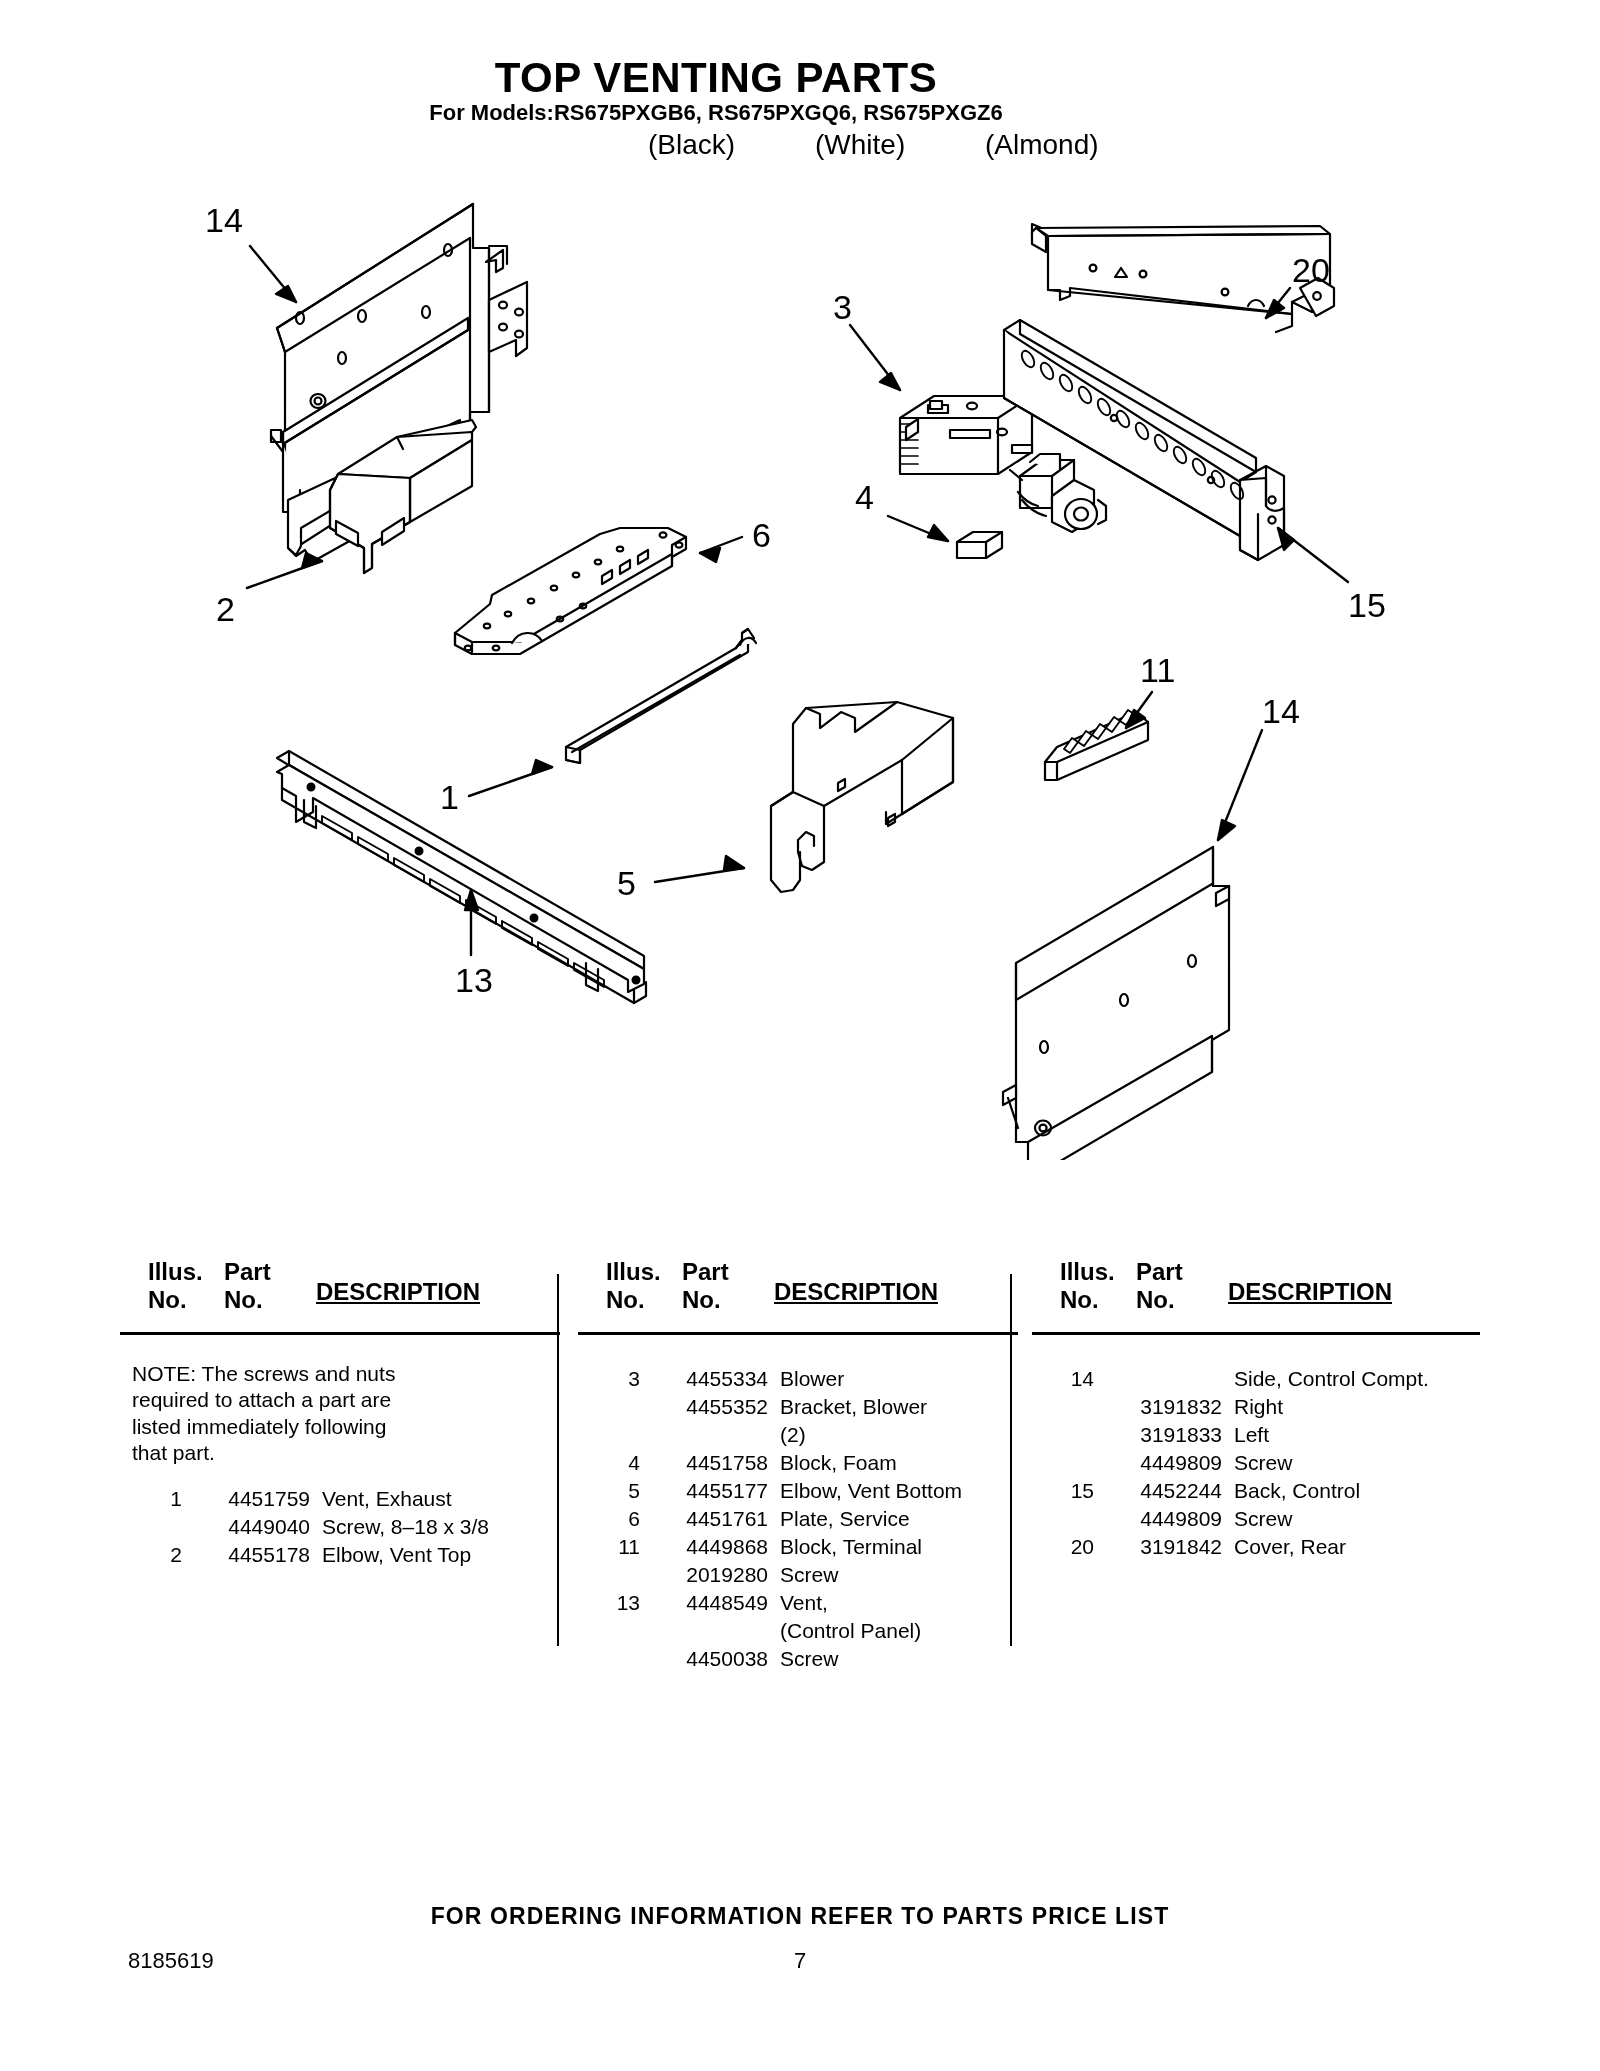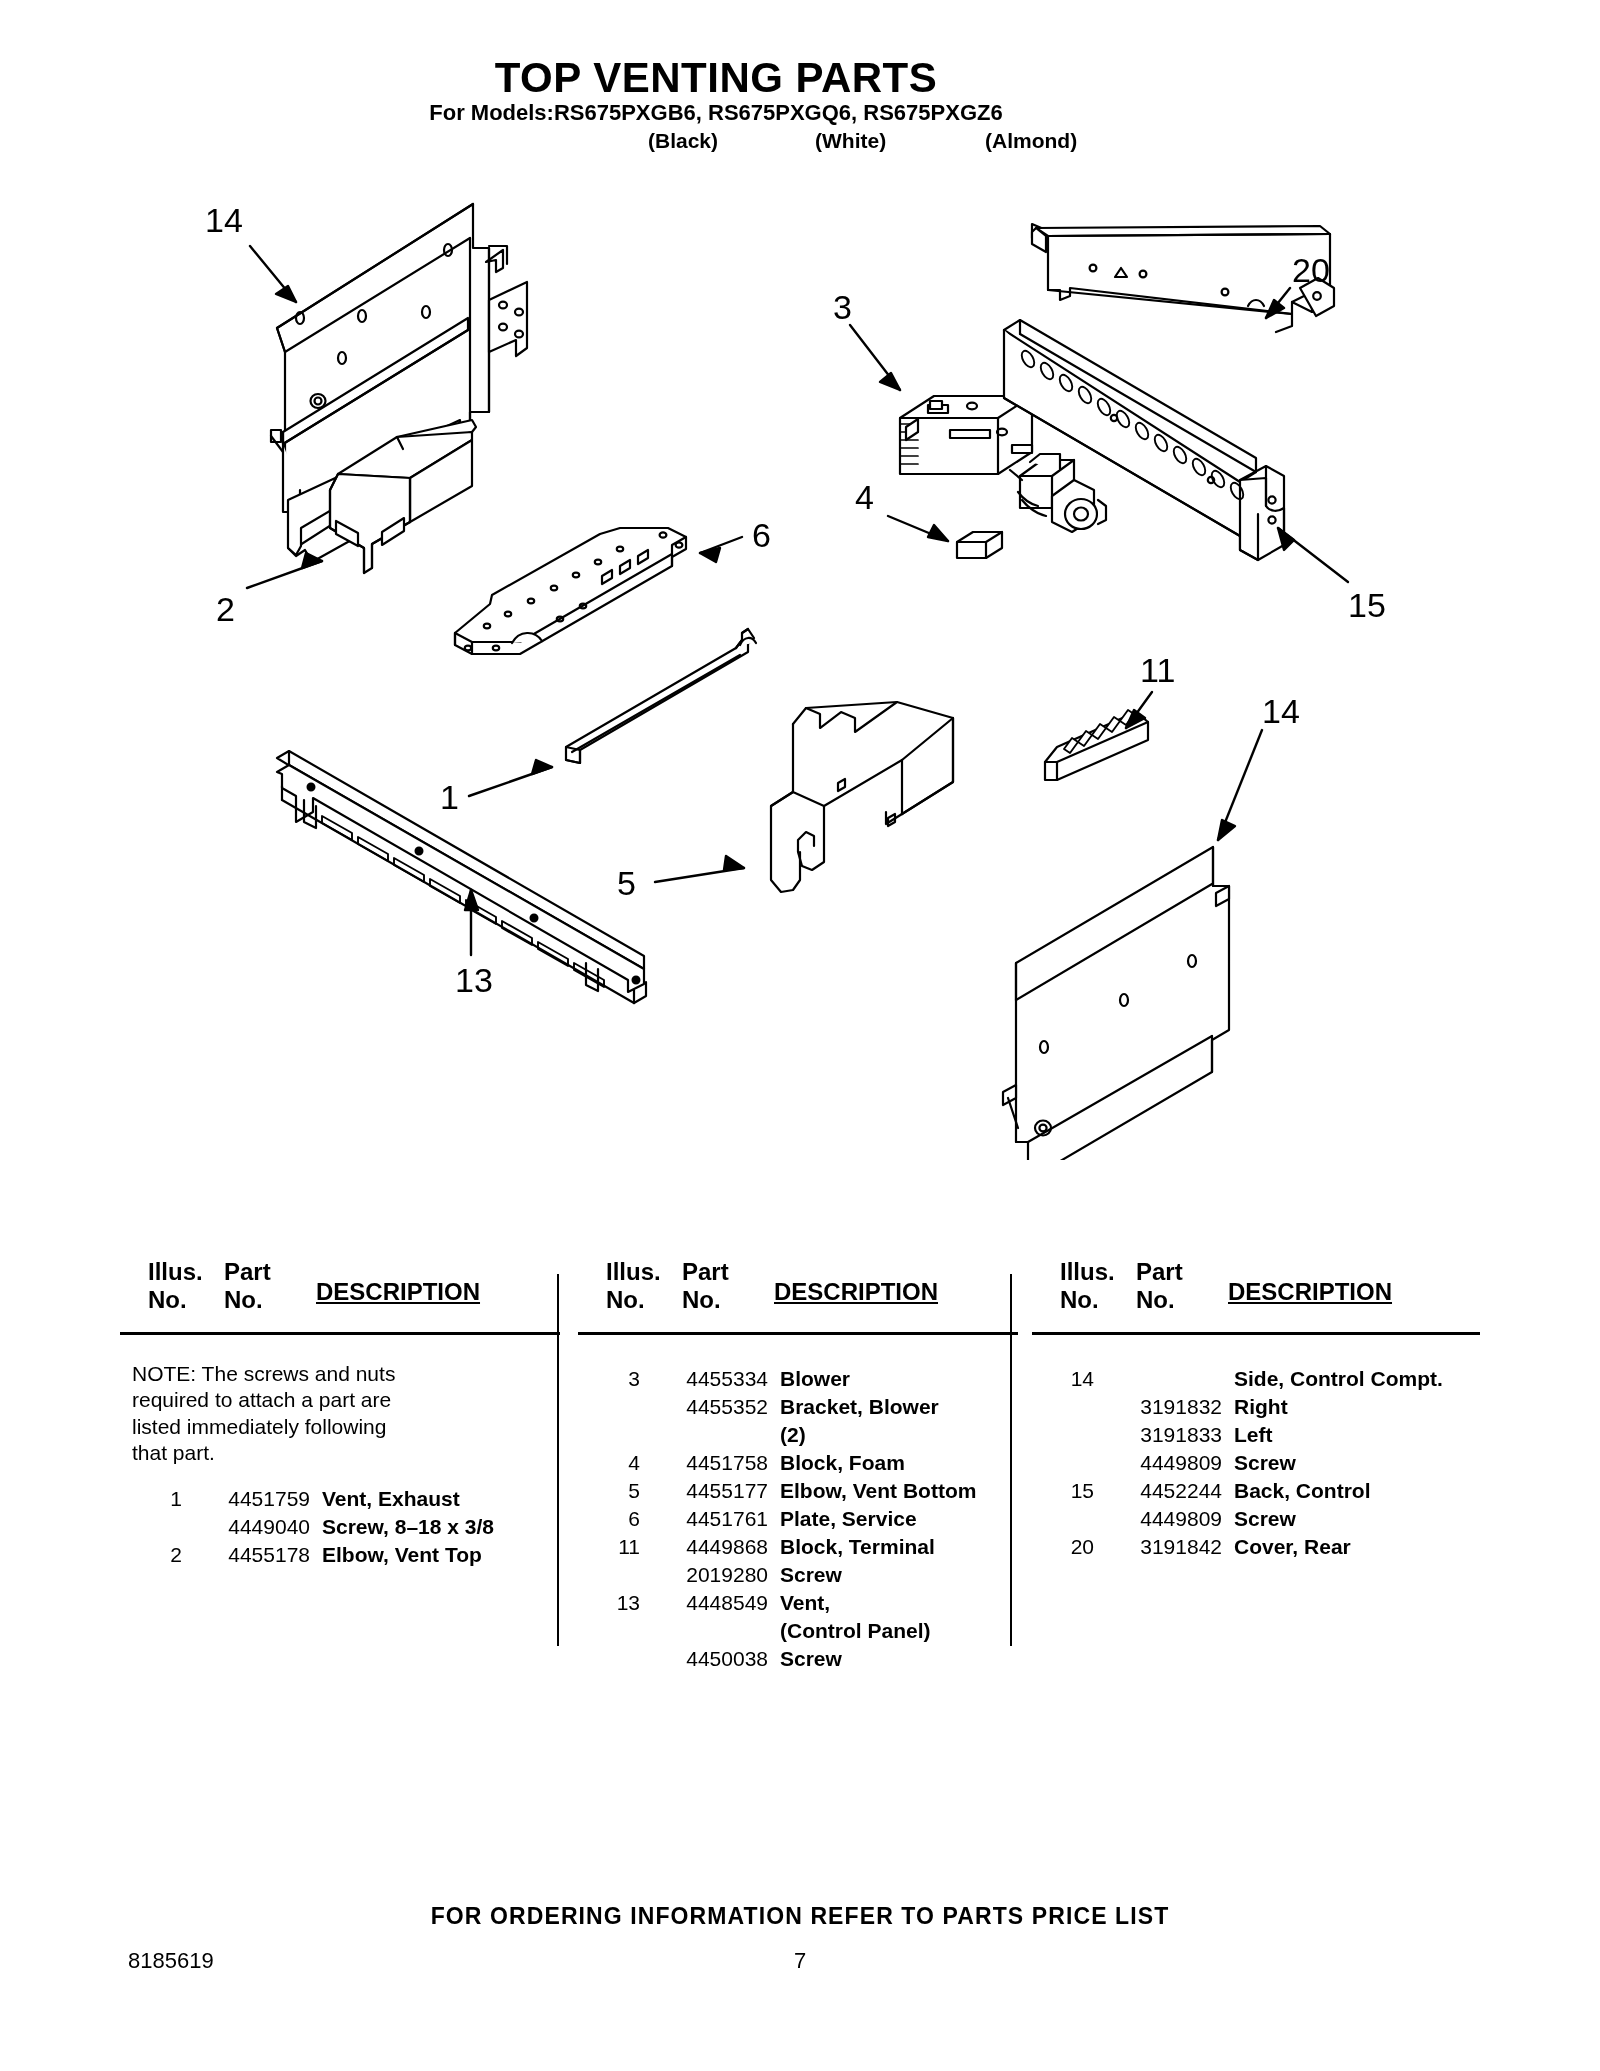--- a/index.html
+++ b/index.html
@@ -42,22 +42,22 @@
     line-height: 1.15;
   }
   .doc-colors {
     position: relative;
     width: 1600px;
     height: 30px;
     margin-top: 4px;
   }
   .doc-colors span {
     position: absolute;
-    font-size: 21px;
-    font-weight: bold;
+    font-size: 28px;
+    font-weight: normal;
   }
   .color-black { left: 648px; }
   .color-white { left: 815px; }
   .color-almond { left: 985px; }
 
   
   .diagram {
     position: absolute;
     top: 0;
     left: 0;
@@ -150,21 +150,20 @@
   .pt-row .c-part {
     position: absolute;
     left: 72px;
     width: 118px;
     text-align: right;
   }
   .pt-row .c-desc {
     position: absolute;
     left: 202px;
     white-space: nowrap;
-    font-weight: bold;
   }
   .pt-row .c-desc.indent {
     left: 202px;
   }
 
   
   .footer-note {
     position: absolute;
     top: 1903px;
     left: 0;

